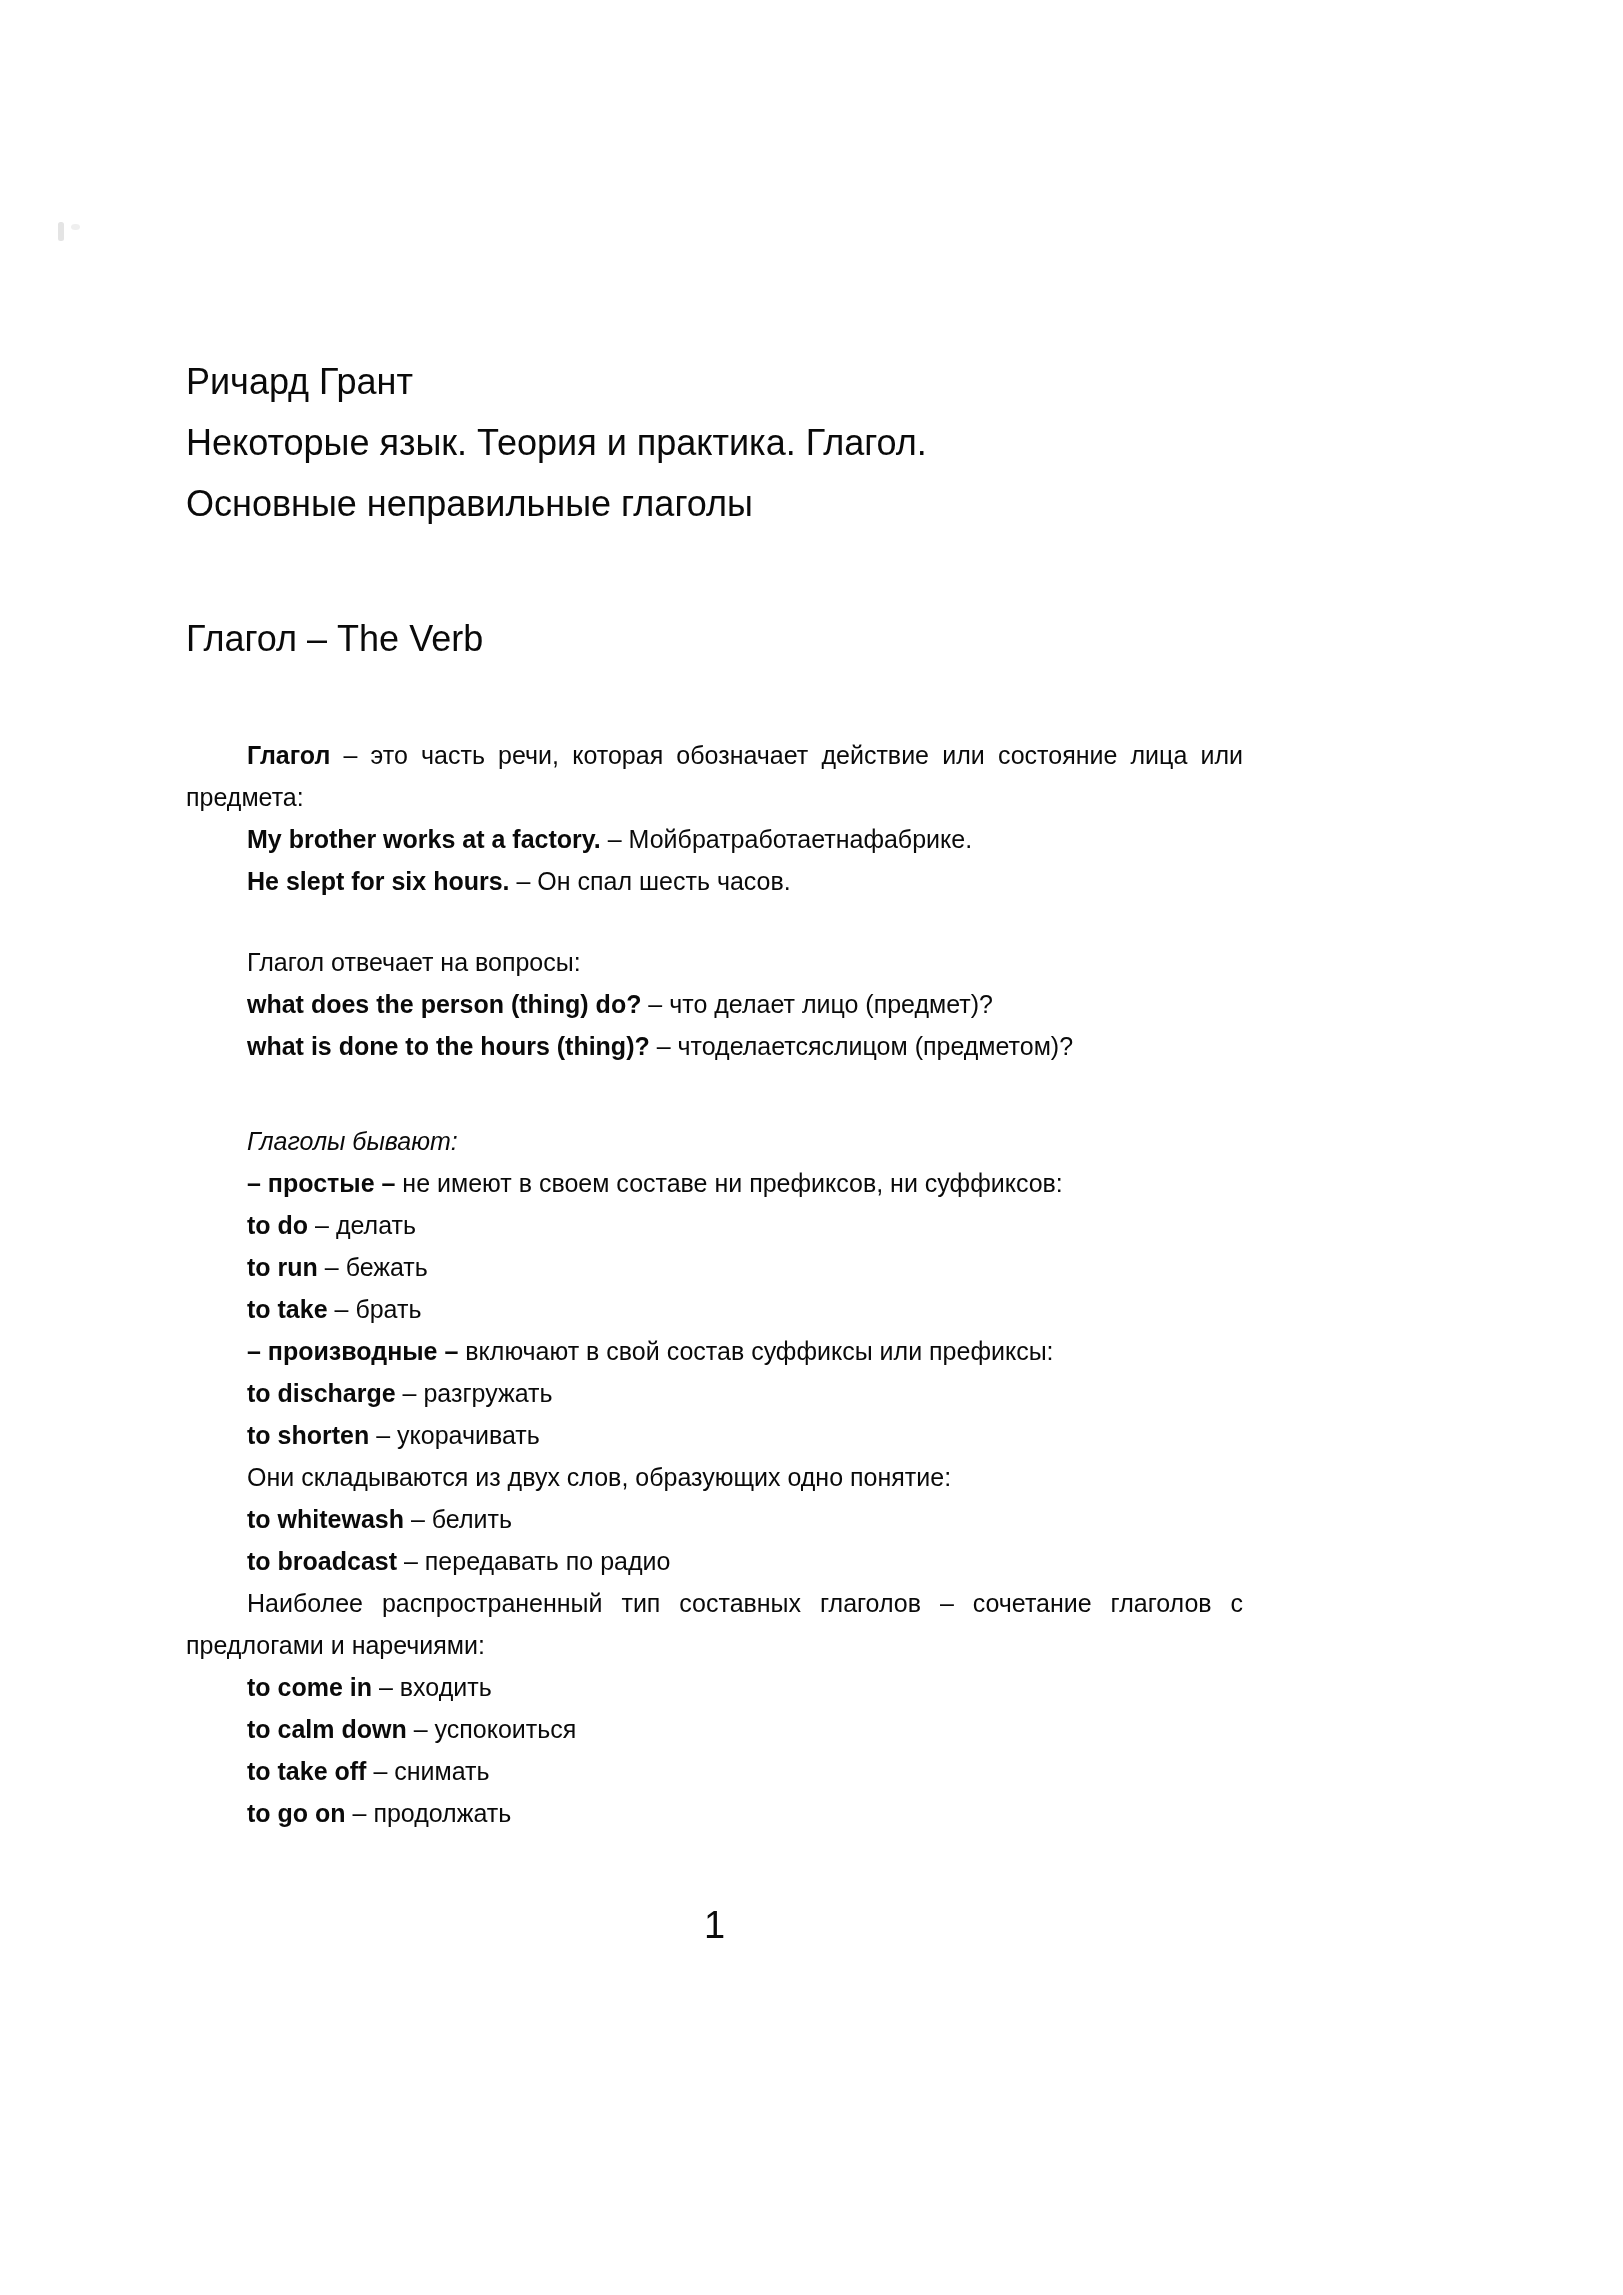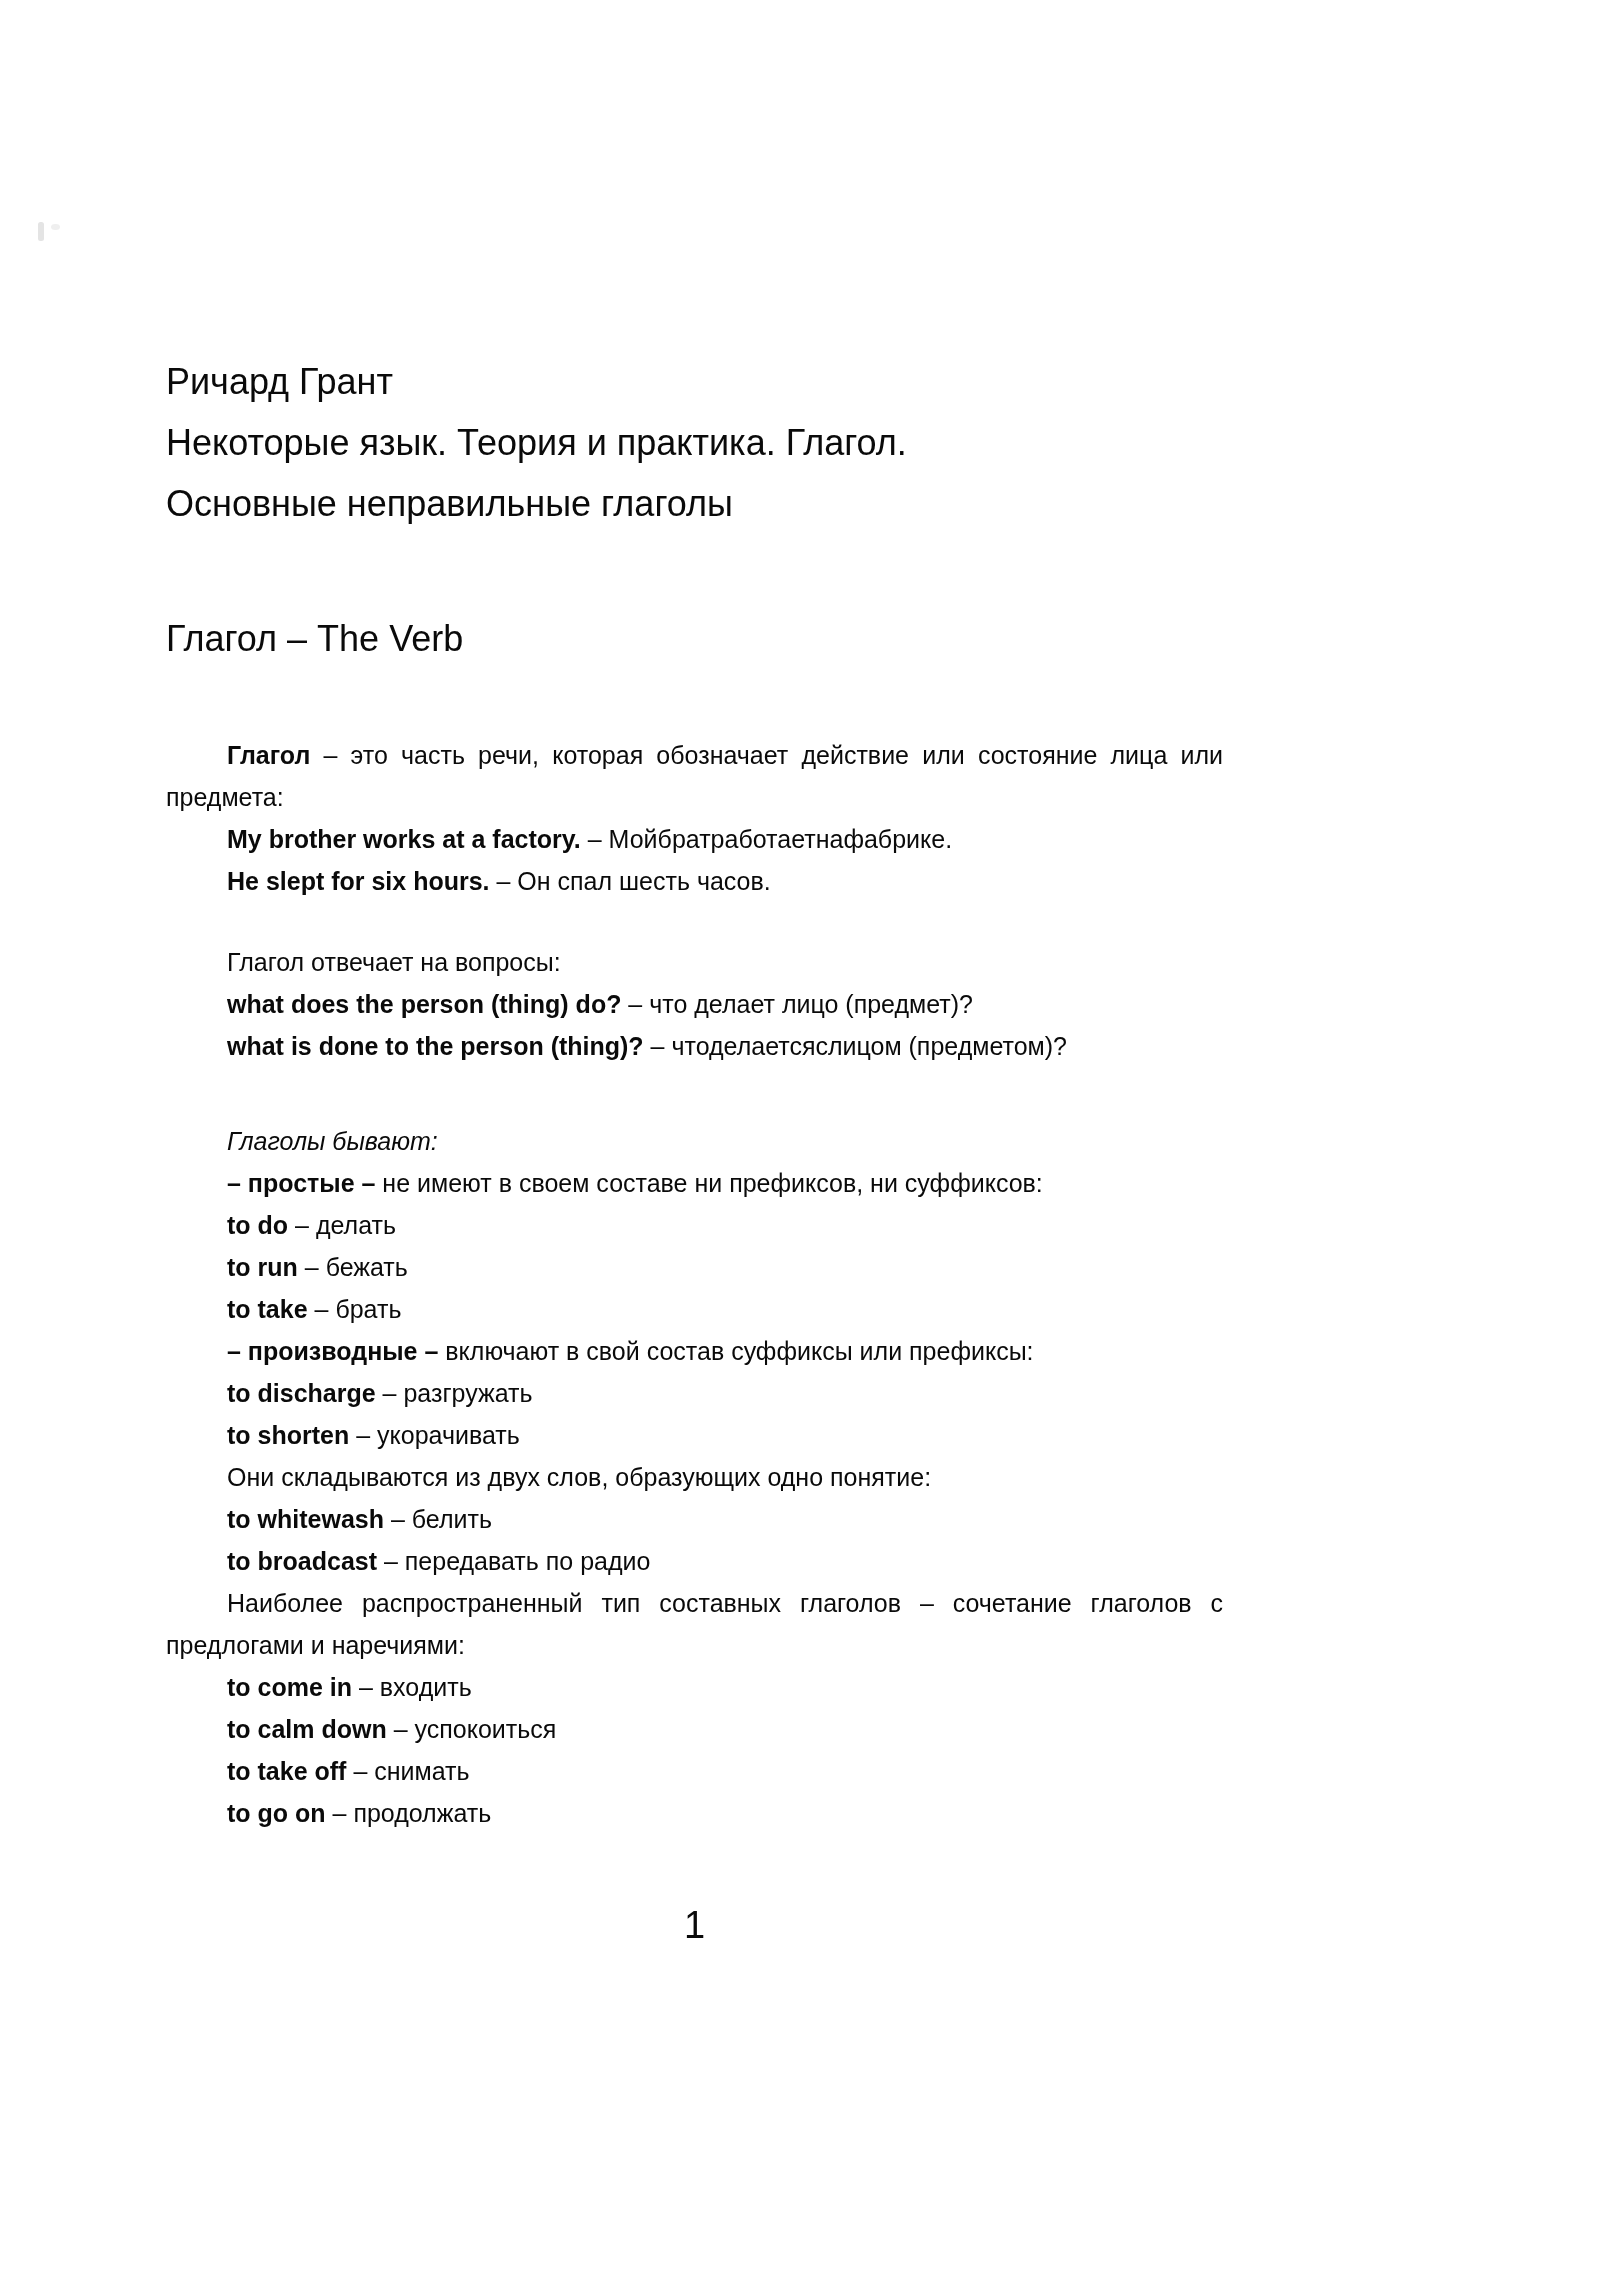--- a/index.html
+++ b/index.html
@@ -8,20 +8,21 @@
     background: #ffffff;
   }
   .page {
     position: relative;
     width: 1387px;
     height: 2295px;
     background: #ffffff;
     color: #0a0a0a;
     font-family: "Liberation Sans", "DejaVu Sans", sans-serif;
     overflow: hidden;
+    margin-left: 20px;
   }
   .content {
     padding: 351px 164px 0 166px;
   }
   .title-block {
     font-size: 36px;
     line-height: 61px;
     font-weight: 400;
   }
   .section-heading {
@@ -92,21 +93,21 @@
 
     <div class="section-heading">Глагол – The Verb</div>
 
     <div class="doc-body">
         <p class="line indent stretch"><span class="run bold">Глагол</span><span class="run regular"> – это часть речи, которая обозначает действие или состояние лица или</span></p>
         <p class="line"><span class="run regular">предмета:</span></p>
         <p class="line indent"><span class="run bold">My brother works at a factory.</span><span class="run regular"> – </span><span class="run italic">Мойбратработаетнафабрике.</span></p>
         <p class="line indent"><span class="run bold">He slept for six hours.</span><span class="run regular"> – </span><span class="run italic">Он спал шесть часов.</span></p>
         <p class="line indent gap-a"><span class="run regular">Глагол отвечает на вопросы:</span></p>
         <p class="line indent"><span class="run bold">what does the person (thing) do?</span><span class="run regular"> – </span><span class="run italic">что делает лицо (предмет)?</span></p>
-        <p class="line indent"><span class="run bold">what is done to the person (thing)?</span><span class="run regular"> – </span><span class="run italic">чтоделаетсяслицом (предметом)?</span></p>
+        <p class="line indent"><span class="run bold">what is done to the hours (thing)?</span><span class="run regular"> – </span><span class="run italic">чтоделаетсяслицом (предметом)?</span></p>
         <p class="line indent gap-b"><span class="run regular">Глаголы бывают:</span></p>
         <p class="line indent"><span class="run bold">– простые –</span><span class="run regular"> не имеют в своем составе ни префиксов, ни суффиксов:</span></p>
         <p class="line indent"><span class="run bold">to do</span><span class="run regular"> – </span><span class="run italic">делать</span></p>
         <p class="line indent"><span class="run bold">to run</span><span class="run regular"> – </span><span class="run italic">бежать</span></p>
         <p class="line indent"><span class="run bold">to take</span><span class="run regular"> – </span><span class="run italic">брать</span></p>
         <p class="line indent"><span class="run bold">– производные –</span><span class="run regular"> включают в свой состав суффиксы или префиксы:</span></p>
         <p class="line indent"><span class="run bold">to discharge</span><span class="run regular"> – </span><span class="run italic">разгружать</span></p>
         <p class="line indent"><span class="run bold">to shorten</span><span class="run regular"> – </span><span class="run italic">укорачивать</span></p>
         <p class="line indent"><span class="run regular">Они складываются из двух слов, образующих одно понятие:</span></p>
         <p class="line indent"><span class="run bold">to whitewash</span><span class="run regular"> – </span><span class="run italic">белить</span></p>

